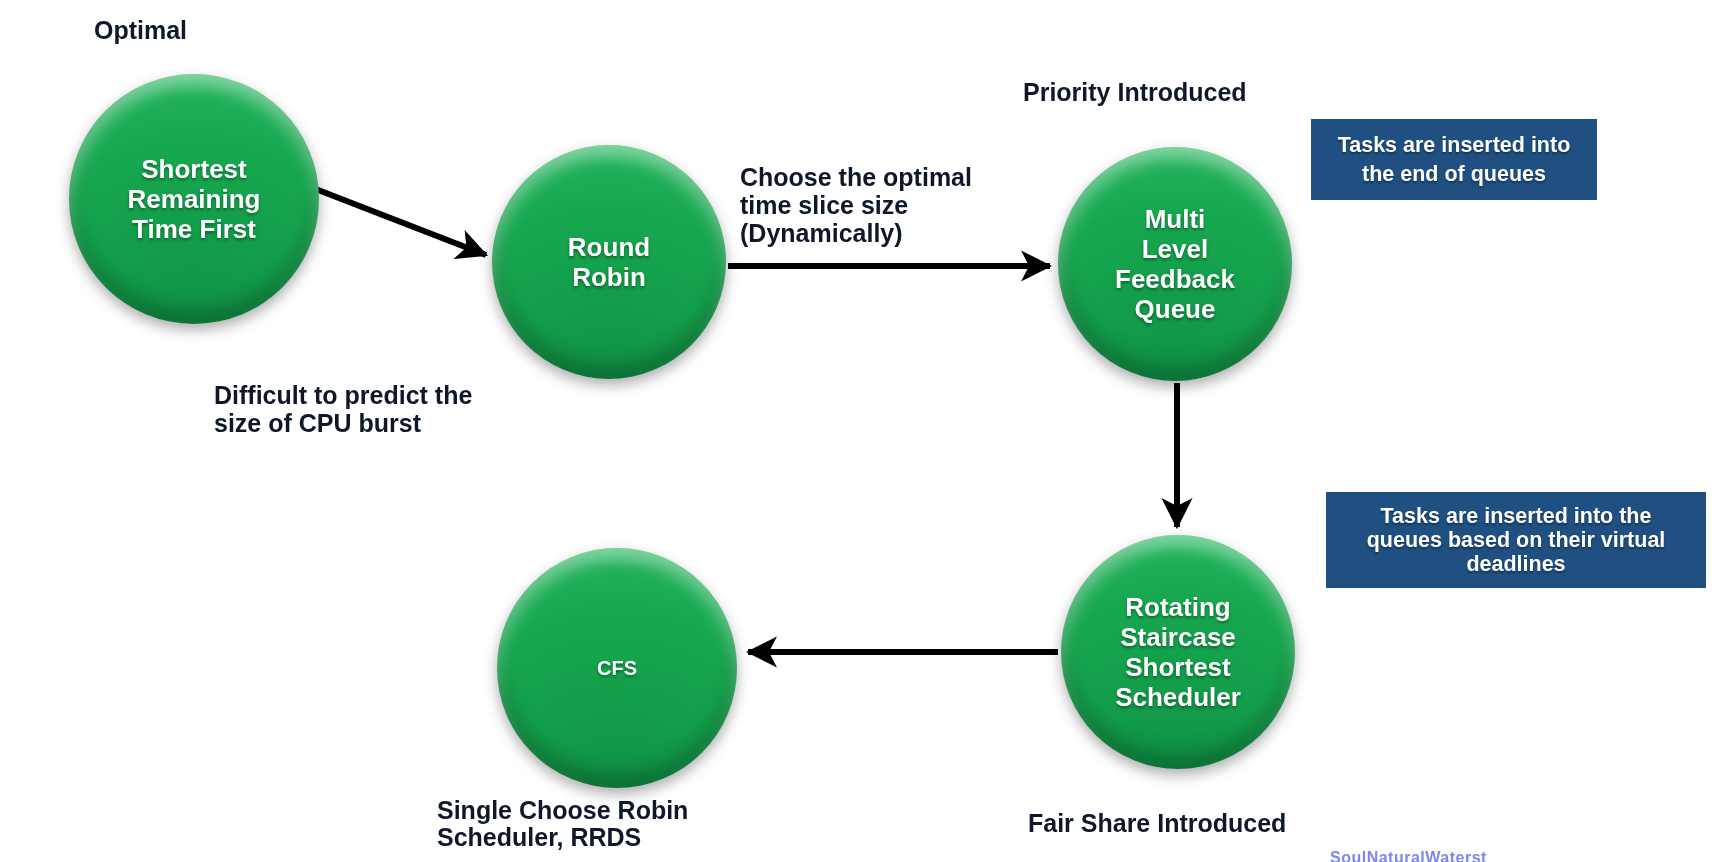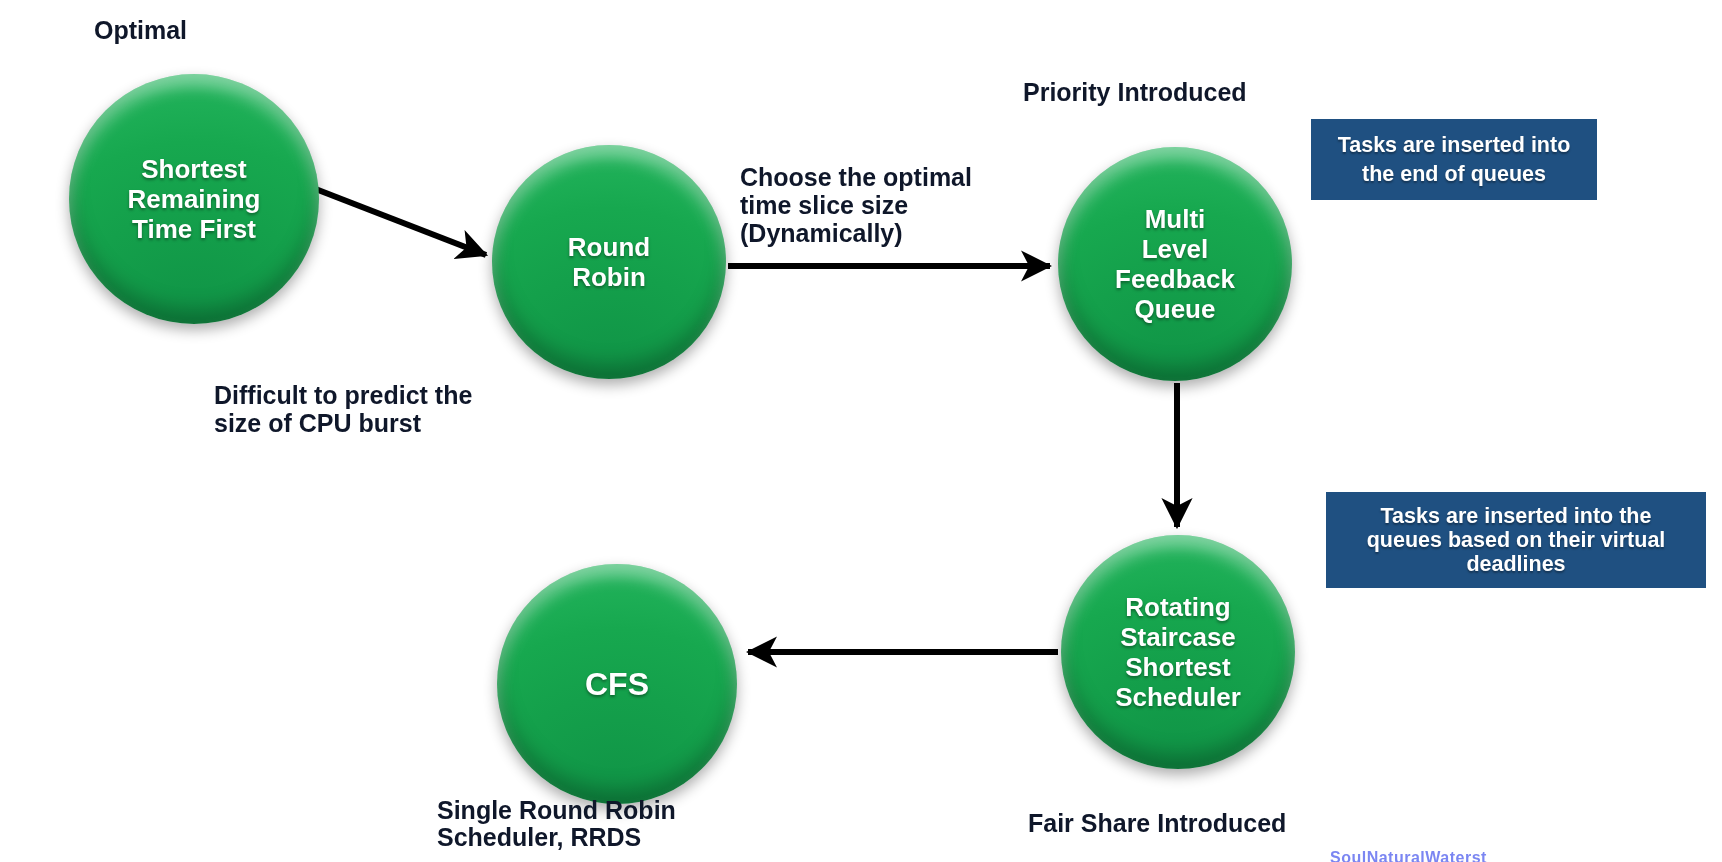--- a/index.html
+++ b/index.html
@@ -42,21 +42,21 @@
     position:absolute;left:1330px;top:849px;
     color:var(--watermark-text,#7B86F2);
     font-size:16px;font-weight:bold;letter-spacing:.5px;white-space:nowrap;
   }
 
   
   .n-srtf {left:69px;  top:74px;  width:250px;height:250px;}
   .n-rr   {left:492px; top:145px; width:234px;height:234px;}
   .n-mlfq {left:1058px;top:147px; width:234px;height:234px;}
   .n-rsds {left:1061px;top:535px; width:234px;height:234px;}
-  .n-cfs  {left:497px; top:564px; width:240px;height:240px;font-size:32px;}
+  .n-cfs  {left:497px; top:548px; width:240px;height:240px;font-size:20px;}
 
   
   .cap-optimal   {left:94px;  top:16px;  width:180px;}
   .cap-rr-intro  {left:420px; top:76px;  width:410px;}
   .cap-pri-intro {left:1023px;top:78px;  width:300px;}
   .cap-edge      {left:740px; top:163px; width:304px;}
   .cap-difficult {left:214px; top:349px; width:300px;margin-top:32px;}
   .cap-single-rr {left:437px; top:797px; width:360px;line-height:27px;}
   .cap-fair      {left:1028px;top:809px; width:300px;}
 </style>
@@ -102,21 +102,21 @@
     <span class="lbl">CFS</span>
   </div>
 
   <div class="caption cap-optimal">Optimal</div>
   <div class="caption cap-pri-intro">Priority Introduced</div>
   <div class="caption cap-edge">Choose the optimal
 time slice size
 (Dynamically)</div>
   <div class="caption cap-difficult">Difficult to predict the
 size of CPU burst</div>
-  <div class="caption cap-single-rr">Single Round Robin
+  <div class="caption cap-single-rr">Single Choose Robin
 Scheduler, RRDS</div>
   <div class="caption cap-fair">Fair Share Introduced</div>
 
   <div class="callout c1">Tasks are inserted into
 the end of queues</div>
   <div class="callout c2">Tasks are inserted into the
 queues based on their virtual
 deadlines</div>
 
   <div class="watermark">SoulNaturalWaterst</div>

